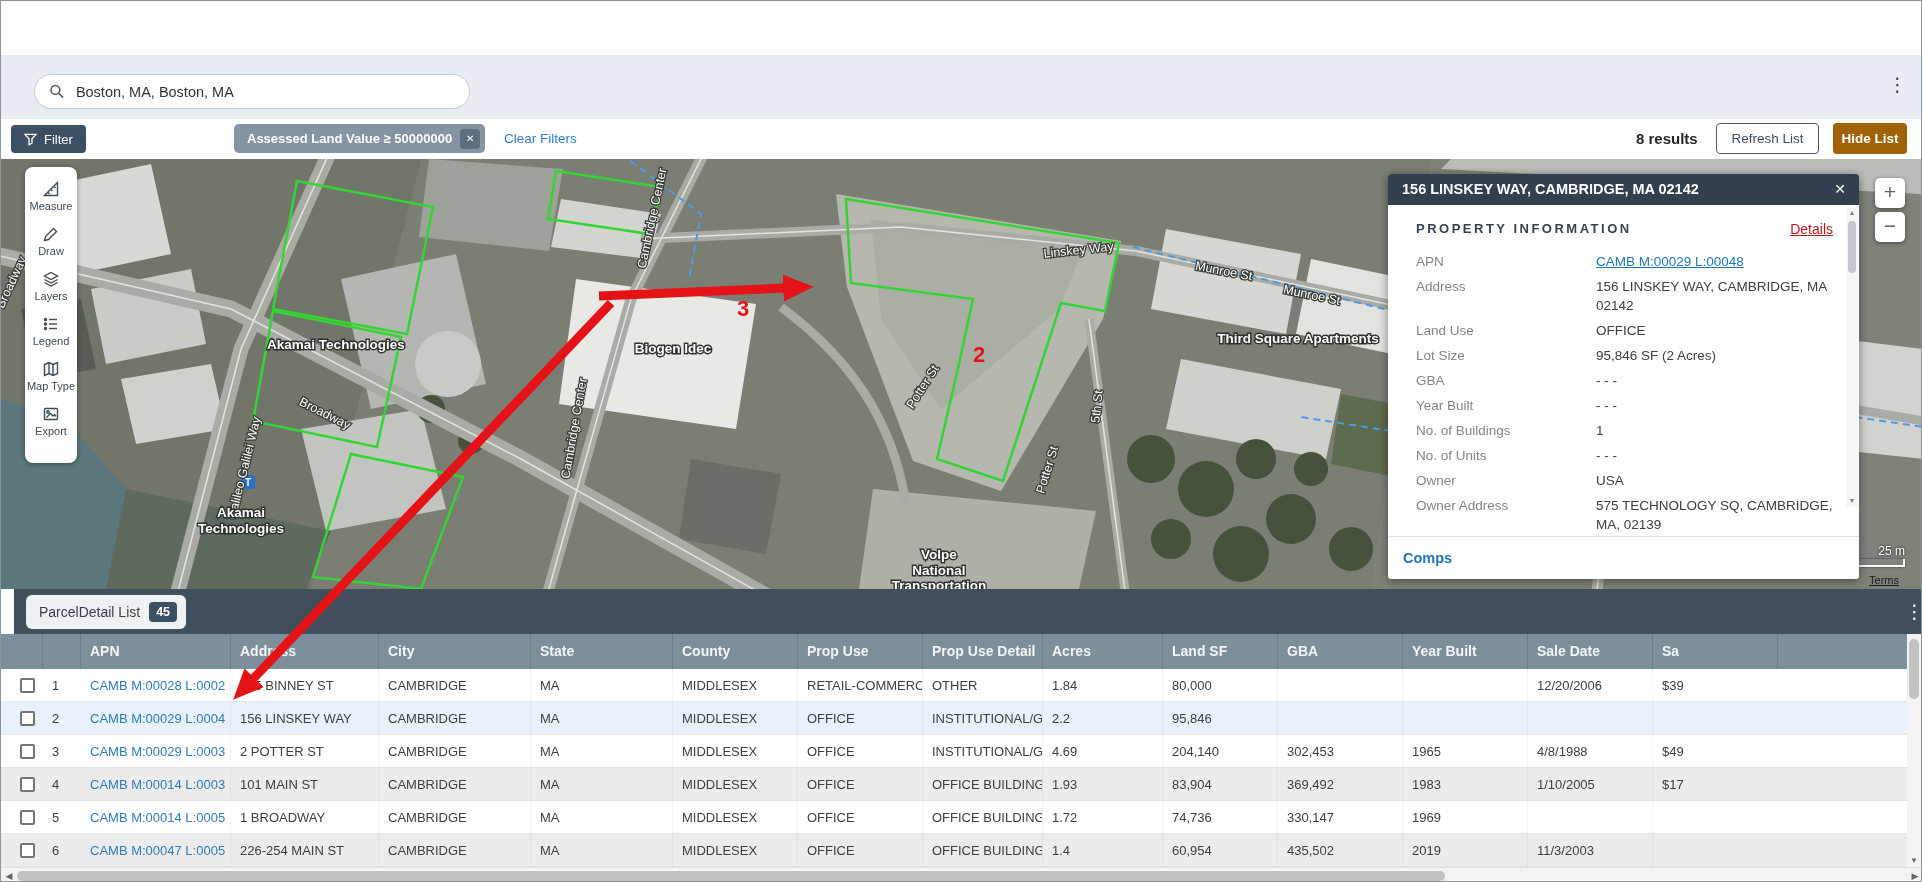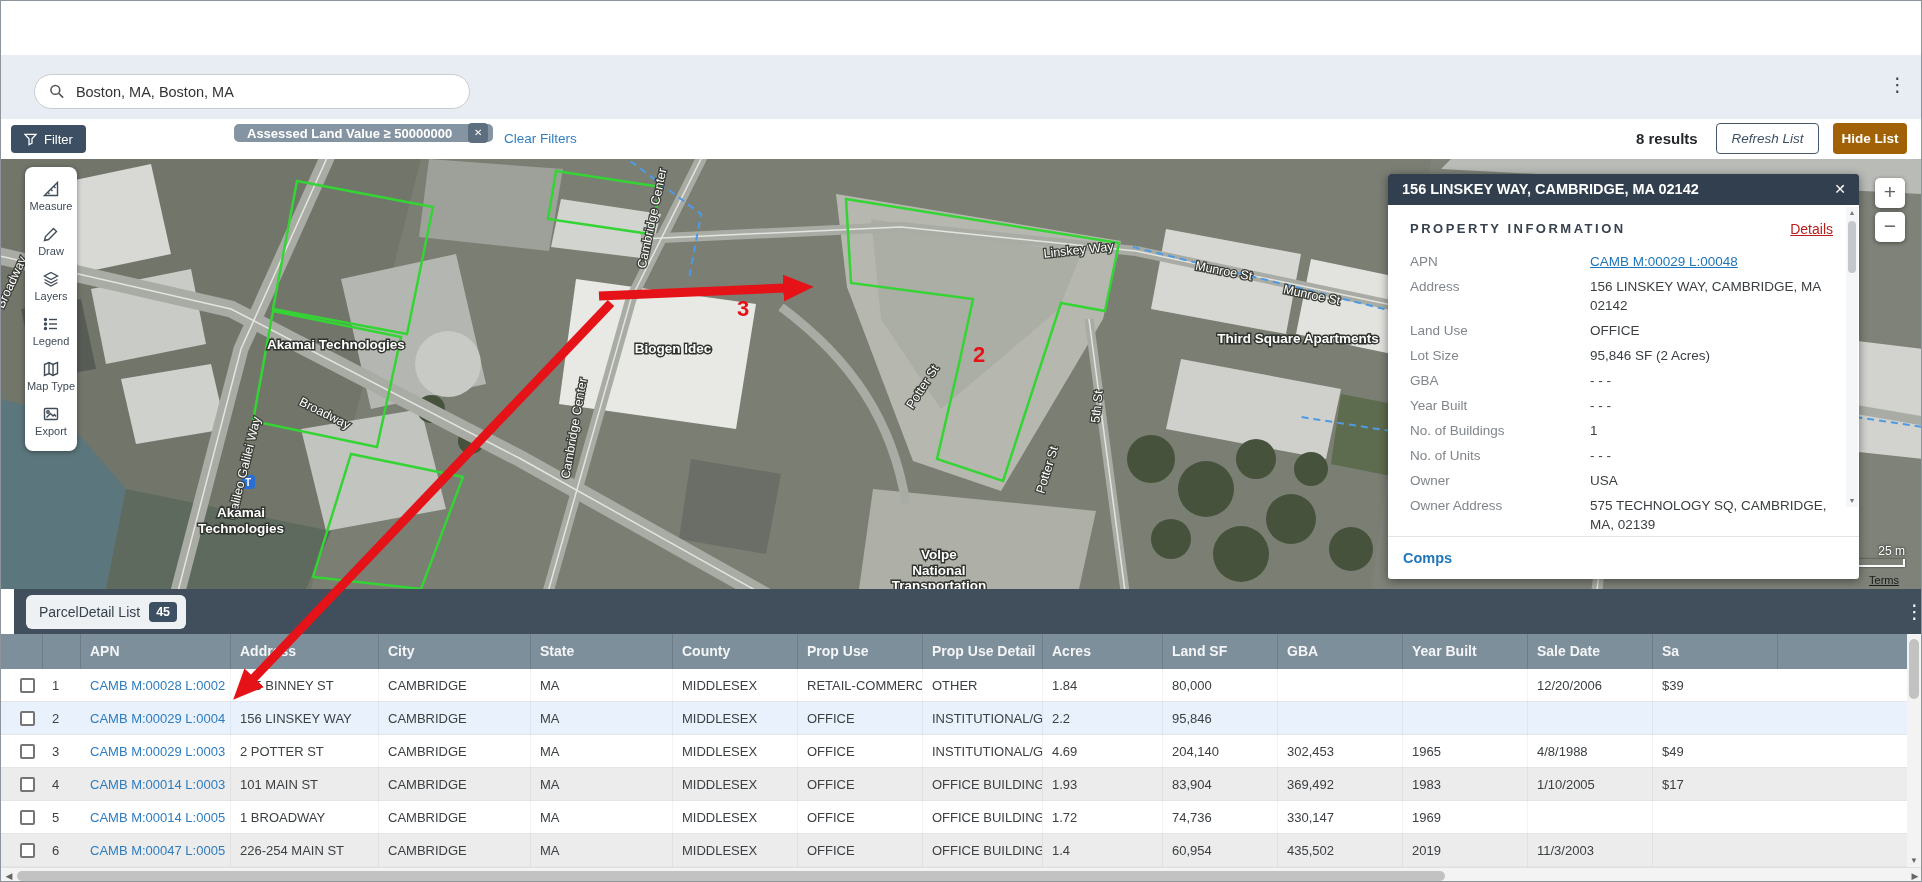--- a/index.html
+++ b/index.html
@@ -24,51 +24,51 @@
   .search-box { position:absolute; left:33px; top:19px; width:436px; height:35px; background:#fff; border:1px solid #c7ccd1; border-radius:18px; display:flex; align-items:center; padding:0 14px; }
   .search-box input { border:none; outline:none; font-size:14.5px; color:#333; width:100%; margin-left:11px; font-family:inherit; background:transparent; }
   .kebab { color:#3c4043; font-size:19px; line-height:1; cursor:pointer; user-select:none; }
   .search-kebab { position:absolute; right:14px; top:20px; }
 
   
   .filter-row { position:absolute; left:0; top:118px; width:100%; height:40px; background:#fff; }
   .filter-btn { position:absolute; left:10px; top:6px; height:28px; background:#3d4f63; color:#fff; border-radius:4px; font-size:13px; display:flex; align-items:center; gap:7px; padding:0 13px; cursor:pointer; }
   .inclusions { position:absolute; left:103px; top:4px; height:31px; border:1px solid #d4d7da; border-radius:6px; display:flex; align-items:center; gap:10px; padding:0 11px; font-size:13.5px; color:#3c4043; background:#fff;margin-top:36px; }
   .inclusions .box { width:15px; height:15px; border:2px solid #8e959c; border-radius:2px; cursor:pointer; background:#fff; }
-  .chip { position:absolute; left:233px; top:5px; height:18px; background:#8494a3; border-radius:5px; display:flex; align-items:center; padding:0 5px 0 13px; gap:16px; }
+  .chip { position:absolute; left:233px; top:5px; height:29px; background:#8494a3; border-radius:5px; display:flex; align-items:center; padding:0 5px 0 13px; gap:8px; }
   .chip-label { color:#fff; font-size:13px; font-weight:bold; }
   .chip-x { width:20px; height:20px; background:#5d6e7e; color:#fff; border-radius:4px; font-size:10px; text-align:center; line-height:20px; cursor:pointer; }
   .clear-filters { position:absolute; left:503px; top:12px; font-size:13.5px; color:#2e7fc1; cursor:pointer; }
   .results-label { position:absolute; left:1635px; top:11px; font-size:15px; font-weight:bold; color:#25282b; }
-  .refresh-btn { position:absolute; left:1715px; top:4px; width:103px; height:31px; border:1px solid #47586b; border-radius:4px; background:#fff; color:#3d4f63; font-size:13.5px; text-align:center; line-height:29px; cursor:pointer;font-style:italic; }
+  .refresh-btn { position:absolute; left:1715px; top:4px; width:103px; height:31px; border:1px solid #47586b; border-radius:4px; background:#fff; color:#3d4f63; font-size:13.5px; text-align:center; line-height:29px; cursor:pointer; }
   .hide-btn { position:absolute; left:1832px; top:4px; width:74px; height:31px; border-radius:4px; background:#a16207; color:#fff; font-size:13.5px; font-weight:bold; text-align:center; line-height:31px; cursor:pointer; }
 
   
   .map-area { position:absolute; left:0; top:158px; width:1922px; height:430px; overflow:hidden; background:#7a7e73; }
   .mapsvg { position:absolute; left:0; top:0; }
   .mapsvg text { user-select:none; }
   .street-lbl { fill:#fff; font-size:12.5px; stroke:#3a3e37; stroke-width:2.6px; paint-order:stroke; font-family:"Liberation Sans",sans-serif; text-anchor:middle; }
   .place-lbl { fill:#fff; font-size:13.5px; font-weight:bold; stroke:#2f332d; stroke-width:2.8px; paint-order:stroke; text-anchor:middle; }
   .marker-num { fill:#e51317; font-size:22px; font-weight:bold; text-anchor:middle; }
-  .map-toolbar { position:absolute; left:24px; top:8px; width:52px; background:#fff; border-radius:8px; box-shadow:0 1px 5px rgba(0,0,0,.4); padding:6px 0 8px; z-index:5; }
+  .map-toolbar { position:absolute; left:24px; top:8px; width:52px; background:#fff; border-radius:8px; box-shadow:0 1px 5px rgba(0,0,0,.4); padding:6px 0 20px; z-index:5; }
   .tool-item { display:flex; flex-direction:column; align-items:center; gap:2px; padding:7px 0 6px; cursor:pointer; }
   .tool-item svg { stroke:#3f4b57; fill:none; stroke-width:1.4; }
   .tool-item span { font-size:11px; color:#3f4b57; }
   .zoom-btn { position:absolute; width:30px; height:30px; background:#fff; border-radius:5px; box-shadow:0 1px 4px rgba(0,0,0,.45); font-size:21px; color:#5f6368; text-align:center; line-height:28px; cursor:pointer; z-index:5; }
   .zoom-in { left:1874px; top:19px; }
   .zoom-out { left:1874px; top:53px; }
   .map-scale { position:absolute; right:18px; bottom:22px; color:#fff; font-size:12px; text-shadow:0 0 3px #000; z-index:4; text-align:right;}
   .map-scale .bar { width:72px; height:8px; border:2px solid #fff; border-top:none; margin-top:1px; box-shadow:0 0 2px rgba(0,0,0,.7);}
   .map-terms { position:absolute; right:24px; bottom:3px; font-size:11px; color:#1a1a1a; text-decoration:underline; z-index:4; cursor:pointer; }
 
   
   .popup { position:absolute; left:1387px; top:15px; width:471px; height:405px; background:#fff; border-radius:3px; box-shadow:0 2px 10px rgba(0,0,0,.45); z-index:10; }
   .popup-hdr { height:31px; background:#323f4f; border-radius:3px 3px 0 0; color:#fff; font-size:14.5px; font-weight:bold; line-height:31px; padding-left:14px; position:relative; }
   .popup-close { position:absolute; right:13px; top:0; font-size:14px; cursor:pointer; font-weight:bold;}
-  .popup-body { height:331px; overflow:hidden; padding:16px 26px 0 22px; position:relative; }
+  .popup-body { height:331px; overflow:hidden; padding:16px 26px 0 28px; position:relative; }
   .popup-sec { display:flex; justify-content:space-between; margin-bottom:15px; }
   .popup-sec-title { font-size:13px; font-weight:bold; letter-spacing:2.5px; color:#37424e; }
   .details-link { font-size:14px; color:#b91c1c; text-decoration:underline; cursor:pointer; }
   .prow { display:flex; margin-bottom:6px; font-size:13.5px; line-height:19px; }
   .plabel { width:180px; flex:none; color:#80868b; }
   .pvalue { color:#3c4043; flex:1; }
   .pvalue.plink { color:#1f76b8; text-decoration:underline; cursor:pointer; }
   .popup-scroll { position:absolute; right:1px; top:33px; width:12px; height:300px; background:#f5f6f7; }
   .popup-scroll .arr { width:12px; text-align:center; font-size:7px; color:#777; line-height:12px; cursor:pointer; }
   .popup-scroll .arr.down { position:absolute; bottom:0; }

